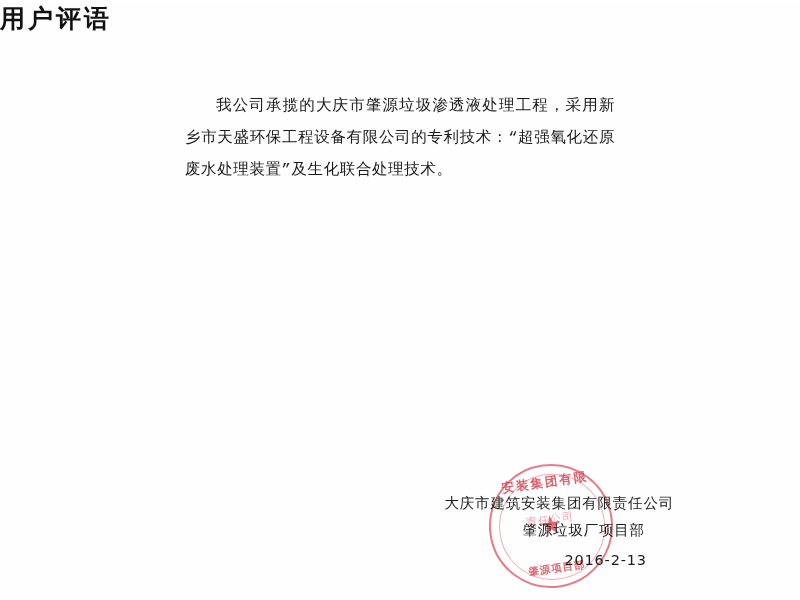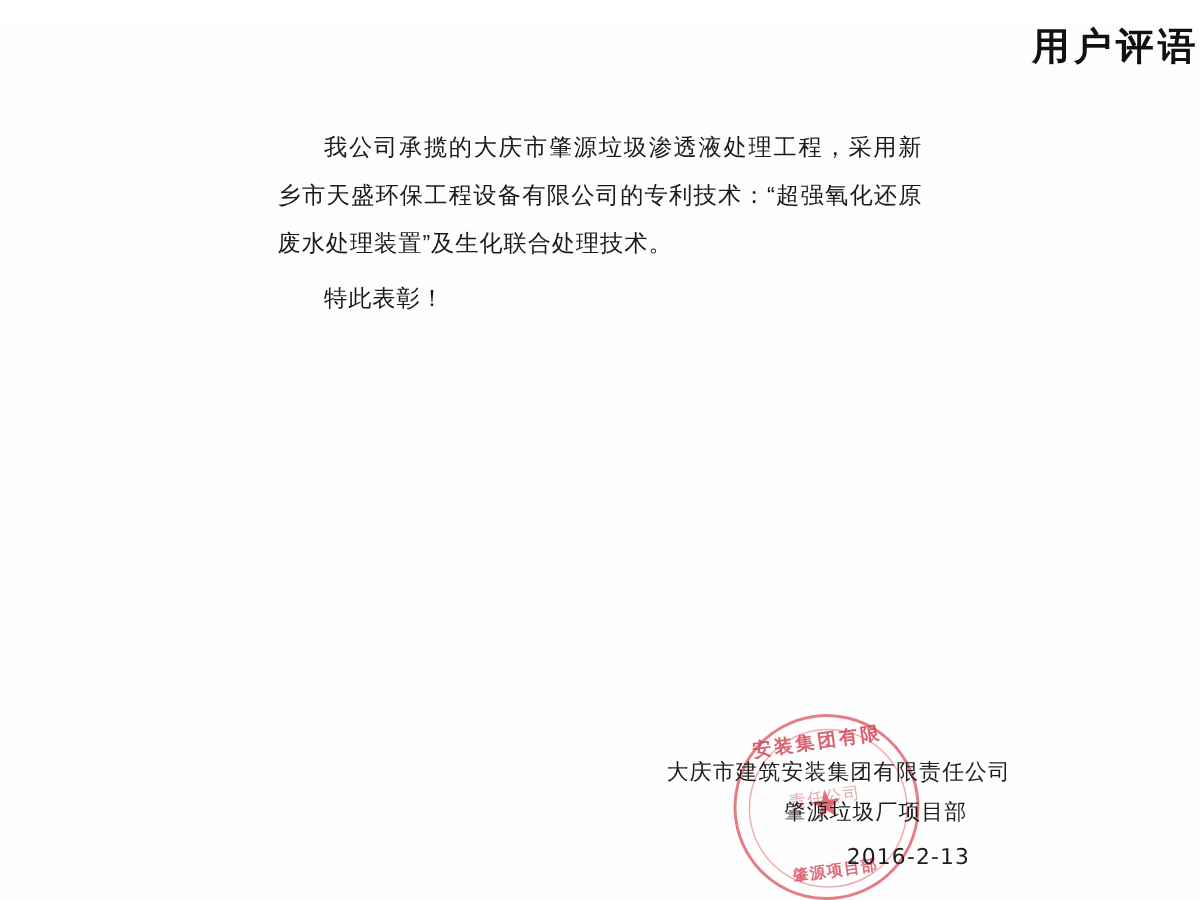--- a/index.html
+++ b/index.html
@@ -14,35 +14,35 @@
     color: #161616;
     overflow: hidden;
   }
   .page {
     position: relative;
     width: 800px;
     height: 600px;
     background: #fefefe;
   }
   .doc-title {
-    text-align: right;
+    text-align: left;
     font-size: 25px;
     font-weight: bold;
     letter-spacing: 3px;
-    margin-top: 14px;
+    margin-top: 2px;
     color: #111;
     font-family: Liberation Mono, monospace;
   }
   .body-text {
-    margin: 36px auto 0 auto;
+    margin: 56px auto 0 auto;
     width: 430px;
     font-size: 15.5px;
     line-height: 2.05;
     color: #1a1a1a;
-    font-family: Liberation Sans, sans-serif;
+    font-family: Liberation Mono, monospace;
     text-align: justify;
   }
   .para {
     text-indent: 2em;
     margin: 0 0 6px 0;
     letter-spacing: 0.6px;
   }
   .signature-block {
     position: absolute;
     right: 126px;
@@ -135,21 +135,20 @@
 </style>
 </head>
 <body>
 
 <div class="page">
 
   <div class="doc-title">用户评语</div>
 
   <div class="body-text">
     <p class="para">我公司承揽的大庆市肇源垃圾渗透液处理工程，采用新乡市天盛环保工程设备有限公司的专利技术：“超强氧化还原废水处理装置”及生化联合处理技术。</p>
-    <p class="para">特此表彰！</p>
   </div>
 
   <div class="seal">
     <div class="seal-inner"></div>
     <div class="seal-top-text">安装集团有限</div>
     <div class="seal-star">★</div>
     <div class="seal-mid-text">责任公司</div>
     <div class="seal-bottom-text">肇源项目部</div>
   </div>
 

